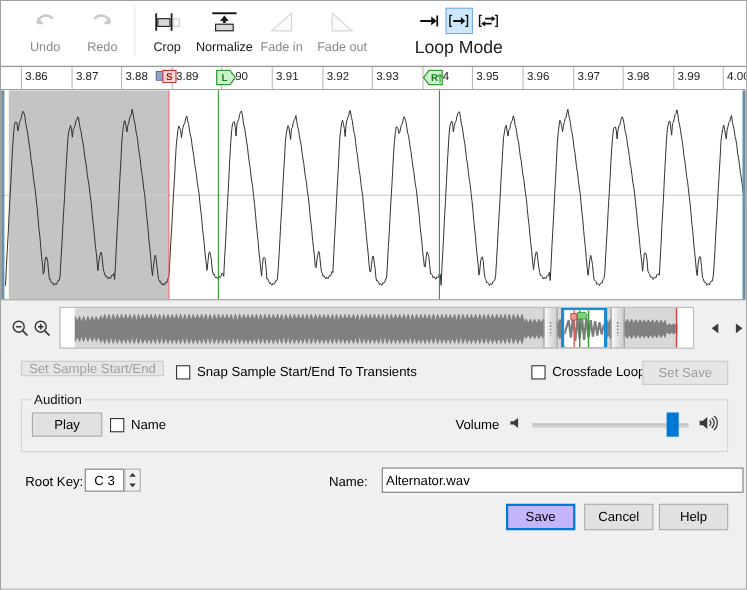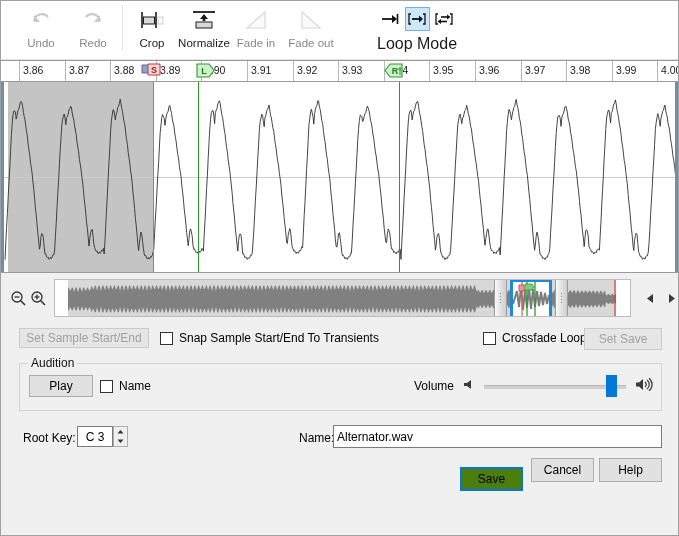--- a/index.html
+++ b/index.html
@@ -252,21 +252,21 @@
   .btn {
     font-family: "Liberation Sans", sans-serif;
     font-size: 12px;
     background: #e1e1e1;
     border: 1px solid #adadad;
     color: #000;
     box-sizing: border-box;
     display: flex; align-items: center; justify-content: center;
   }
   .btn.disabled { color: #a0a0a0; background: #e6e6e6; border-color: #cacaca; }
-  .btn.default { border: 2px solid #0078d7; background: #4d7c0f; margin-top: 9px; }
+  .btn.default { border: 2px solid #0078d7; background: #c4b5fd; }
   .checkbox-wrap {
     display: flex; align-items: center; gap: 6px;
     font-size: 12px;
   }
   .checkbox {
     width: 13px; height: 13px;
     background: #fff;
     border: 1px solid #333;
     box-sizing: border-box;
   }
@@ -536,21 +536,21 @@
       <div class="ov-arrow">
         <svg width="11" height="11" viewBox="0 0 11 11">
             <path d="M3 1 L9 5.5 L3 10 Z" fill="#3a3a3a"></path>
           </svg>
       </div>
     </div>
   </div>
 
   <div class="panel">
 
-    <div class="btn disabled" style="position:absolute;left:18px;top:5px;width:130px;height:20px;">
+    <div class="btn disabled" style="position:absolute;left:18px;top:5px;width:130px;height:14px;">
       <span>Set Sample Start/End</span>
     </div>
 
     <div class="checkbox-wrap" style="position:absolute;left:159px;top:8px;">
       <div class="checkbox"></div>
       <span class="lbl">Snap Sample Start/End To Transients</span>
     </div>
 
     <div class="checkbox-wrap" style="position:absolute;left:482px;top:8px;">
       <div class="checkbox"></div>
@@ -604,21 +604,21 @@
           </svg>
       </div>
       <div>
         <svg width="7" height="5" viewBox="0 0 7 5">
             <path d="M3.5 4 L0.5 0.5 L6.5 0.5 Z" fill="#333"></path>
           </svg>
       </div>
     </div>
 
     <div class="lbl" style="position:absolute;left:298px;top:108px;">Name:</div>
-    <div class="textfield" style="position:absolute;left:332px;top:102px;width:329px;height:23px;">
+    <div class="textfield" style="position:absolute;left:346px;top:102px;width:329px;height:23px;">
       <span>Alternator.wav</span>
     </div>
 
     <div class="btn default" style="position:absolute;left:459px;top:135px;width:63px;height:24px;">
       <span>Save</span>
     </div>
     <div class="btn" style="position:absolute;left:530px;top:135px;width:63px;height:24px;">
       <span>Cancel</span>
     </div>
     <div class="btn" style="position:absolute;left:598px;top:135px;width:63px;height:24px;">

